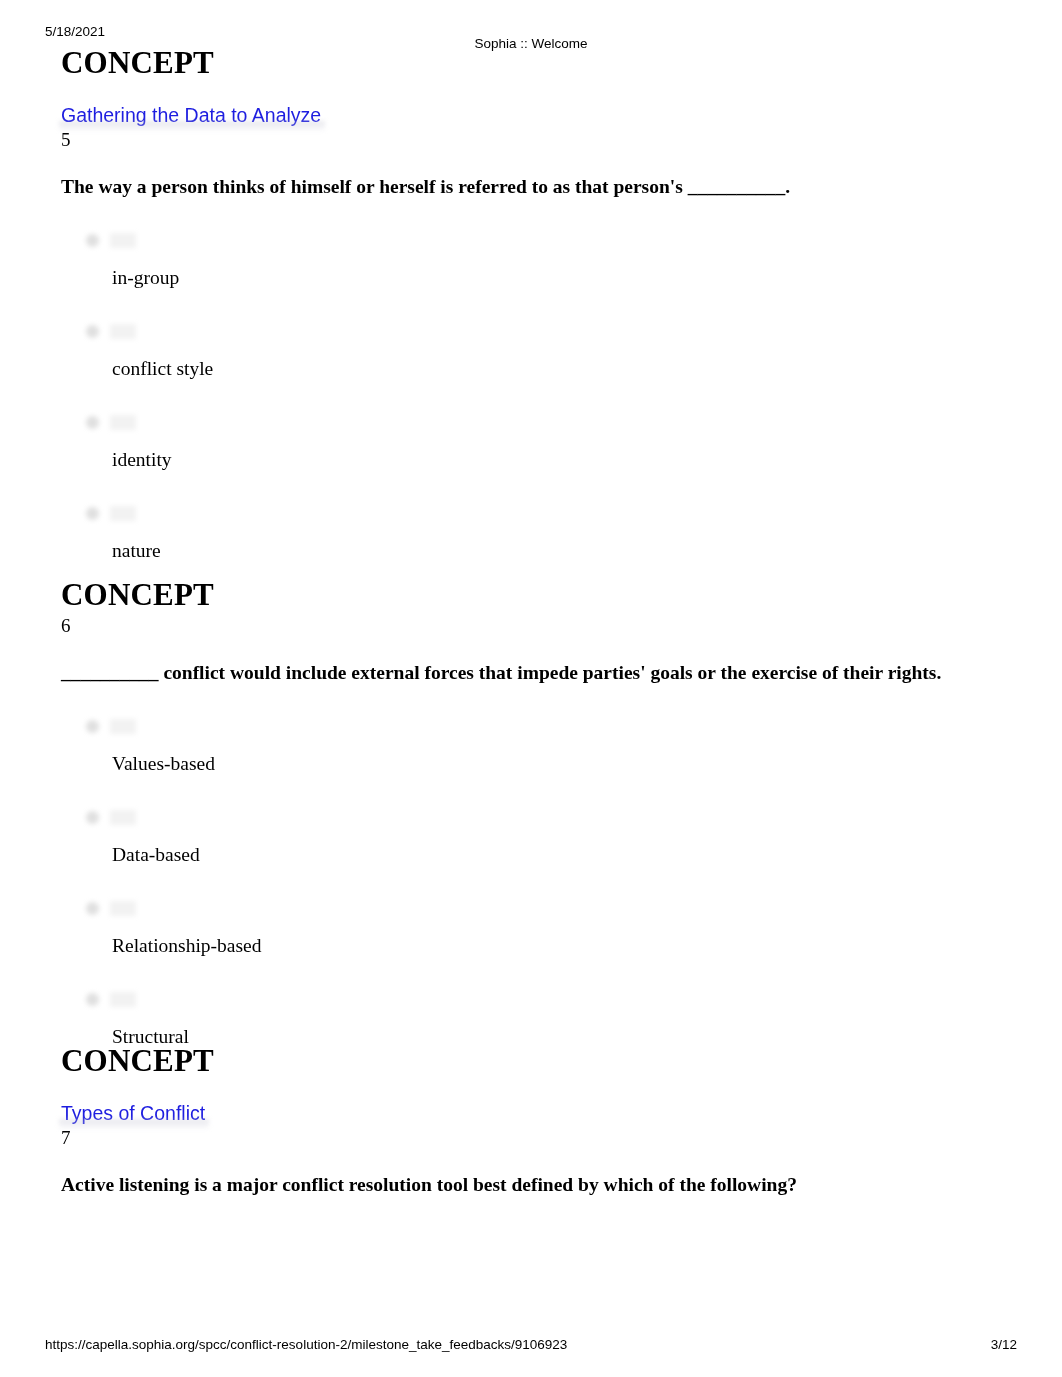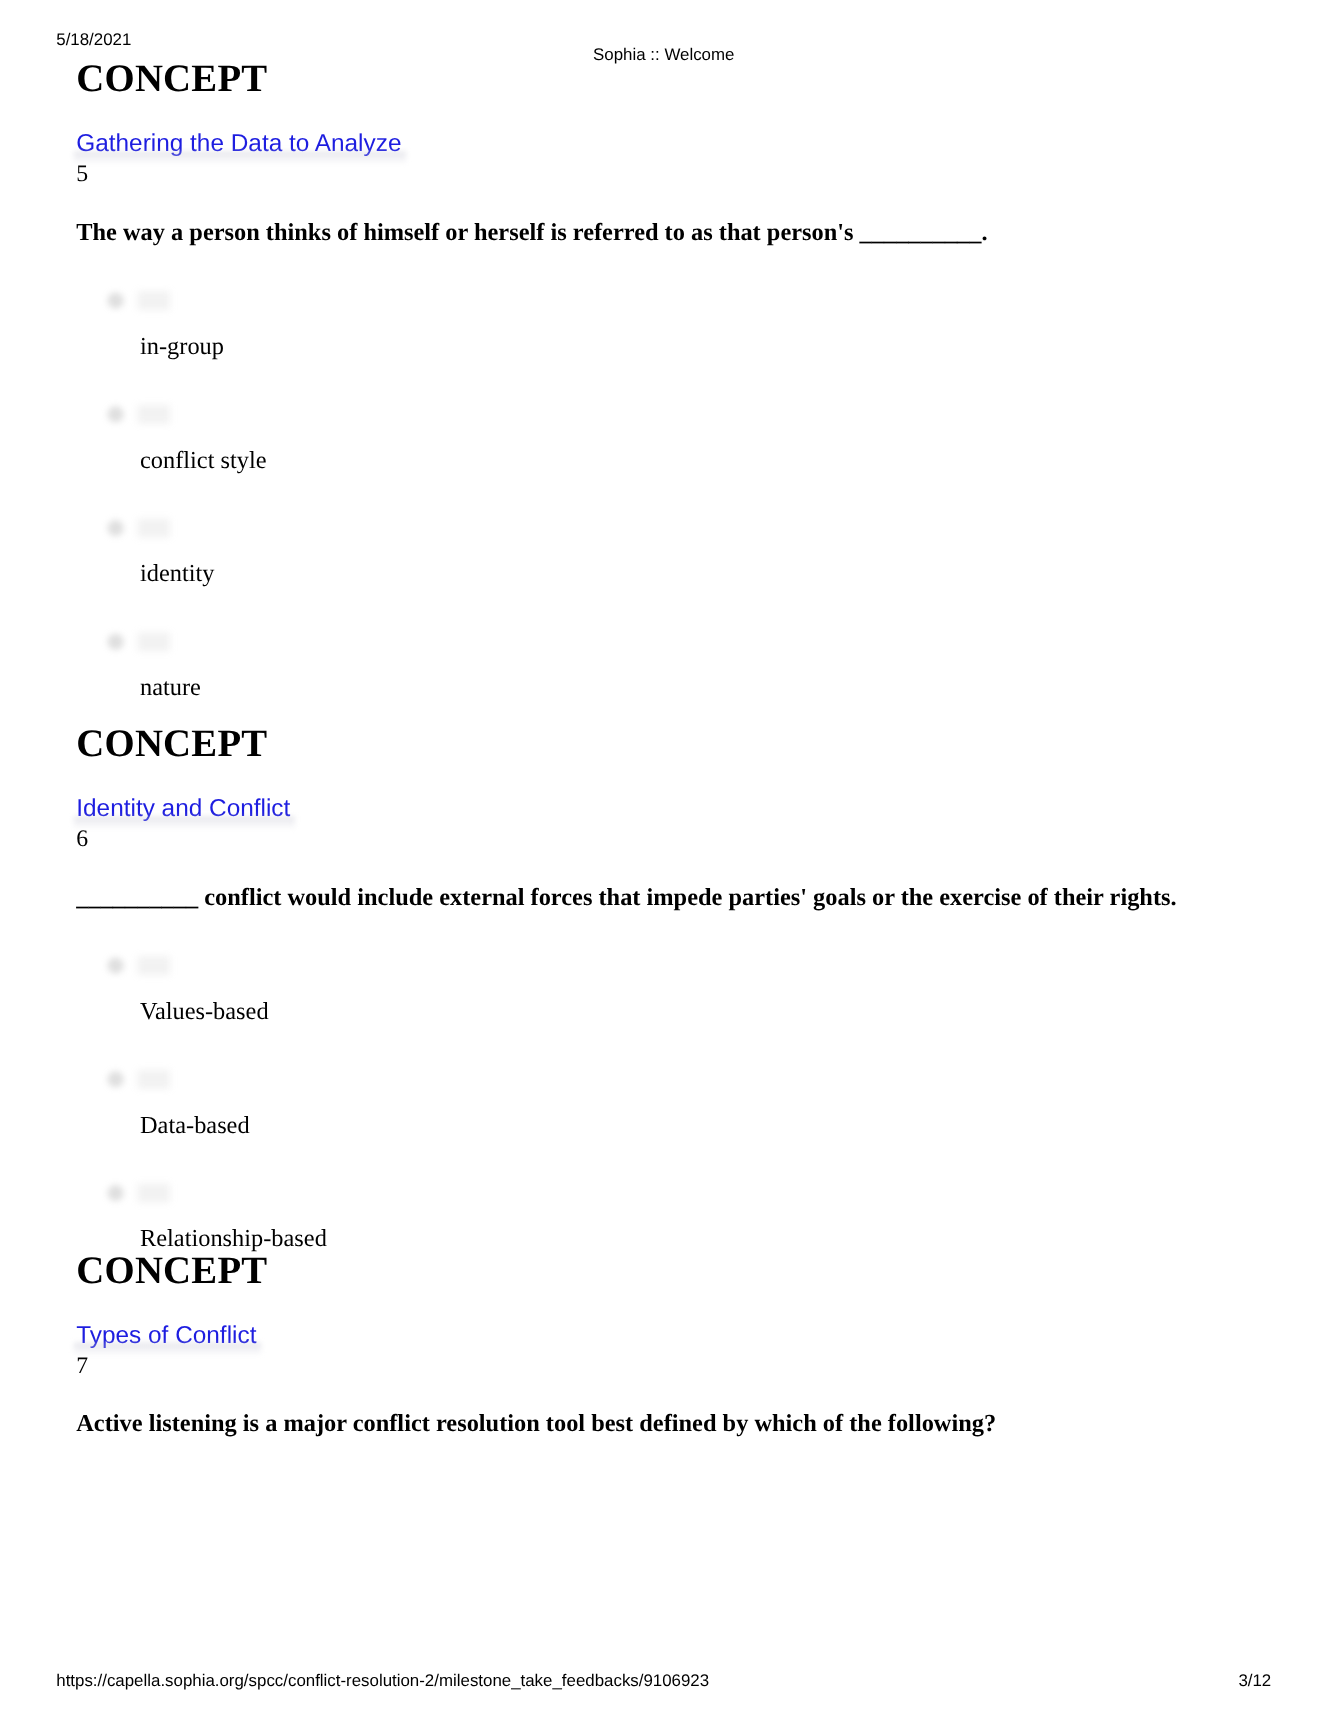--- a/index.html
+++ b/index.html
@@ -215,40 +215,42 @@
       <li class="answer-row">
         <span class="answer-radio"></span>
         <span class="answer-ghost"></span>
         <span class="answer-label">nature</span>
       </li>
     </ul>
   </div>
 
   <div class="concept-block" style="margin-top:-8px;">
     <div class="concept-heading">CONCEPT</div>
-    <div class="concept-link-row" style="margin-top:20px;">
-      <a class="concept-link" href="#">Identity and Conflict</a>
-    </div>
     <div class="concept-number">6</div>
     <div class="question-text">__________ conflict would include external forces that impede parties' goals or the exercise of their rights.</div>
     <ul class="answers" style="margin-top:20px;">
       <li class="answer-row">
         <span class="answer-radio"></span>
         <span class="answer-ghost"></span>
         <span class="answer-label">Values-based</span>
       </li>
       <li class="answer-row">
         <span class="answer-radio"></span>
         <span class="answer-ghost"></span>
         <span class="answer-label">Data-based</span>
       </li>
       <li class="answer-row">
         <span class="answer-radio"></span>
         <span class="answer-ghost"></span>
         <span class="answer-label">Relationship-based</span>
+      </li>
+      <li class="answer-row">
+        <span class="answer-radio"></span>
+        <span class="answer-ghost"></span>
+        <span class="answer-label">Structural</span>
       </li>
     </ul>
   </div>
 
   <div class="concept-block" style="margin-top:-28px;">
     <div class="concept-heading">CONCEPT</div>
     <div class="concept-link-row" style="margin-top:20px;">
       <a class="concept-link" href="#">Types of Conflict</a>
     </div>
     <div class="concept-number">7</div>

